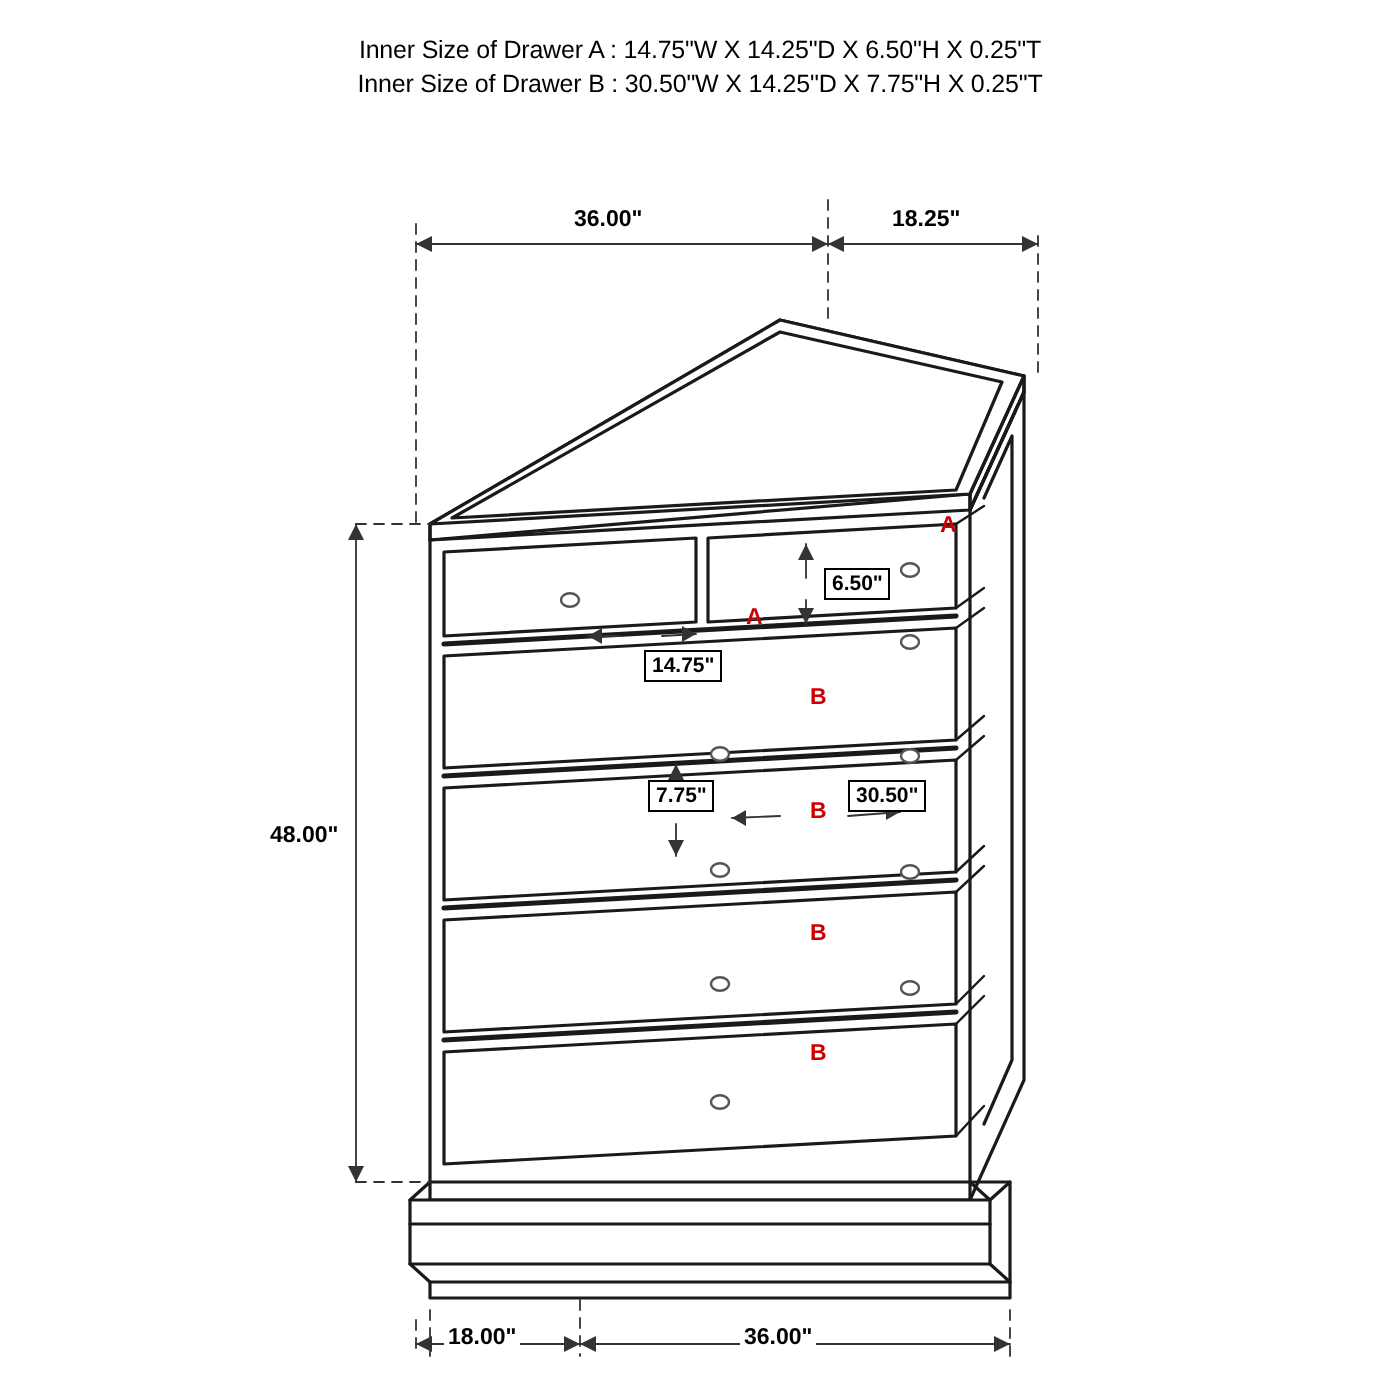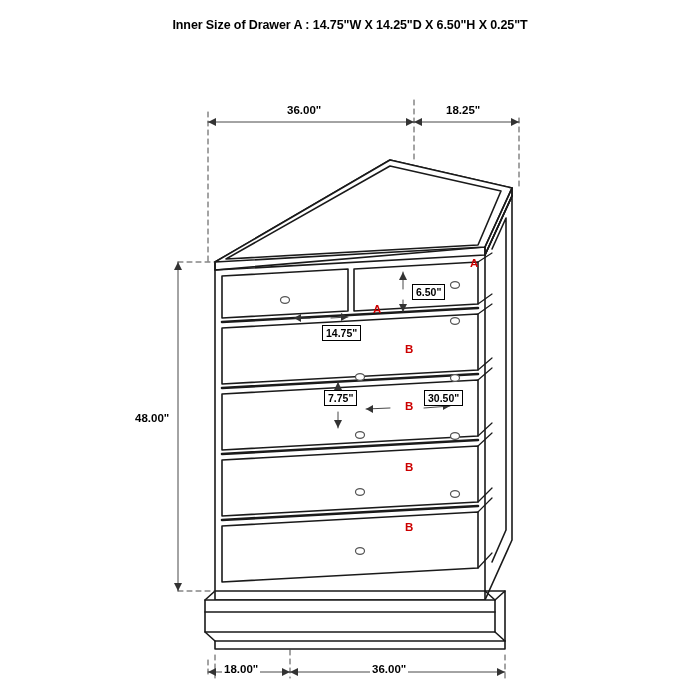--- a/index.html
+++ b/index.html
@@ -19,21 +19,21 @@
     position: absolute;
     left: 0; top: 0;
     width: 700px;
     height: 700px;
   }
   .hdr {
     position: absolute;
     left: 0;
     width: 700px;
     text-align: center;
-    font-weight: bold;
+    font-weight: normal;
     font-size: 12.5px;
     letter-spacing: -0.1px;
   }
   #hdr1 { top: 18px; }
   #hdr2 { top: 35px; }
 
   svg.diagram {
     position: absolute;
     left: 0;
     top: 0;
@@ -60,20 +60,21 @@
     font-weight: bold;
     font-size: 11.5px;
   }
 </style>
 </head>
 <body>
 
 <div id="stage">
 
   <div class="hdr" id="hdr1">Inner Size of Drawer A : 14.75"W X 14.25"D X 6.50"H X 0.25"T</div>
+  <div class="hdr" id="hdr2">Inner Size of Drawer B : 30.50"W X 14.25"D X 7.75"H X 0.25"T</div>
 
   <svg class="diagram" viewBox="0 0 700 700">
     <g fill="none" stroke="#1a1a1a" stroke-width="1.6" stroke-linejoin="round" stroke-linecap="round">
 
       <path d="M215,270 L215,600 L485,600 L485,255"></path>
 
       <path d="M215,270 L215,262 L390,160 L512,188 L512,196 L485,255 L485,247 L215,270" fill="#fff"></path>
 
       <path d="M215,262 L390,160 L512,188 L485,247 Z" fill="#fff"></path>
 

